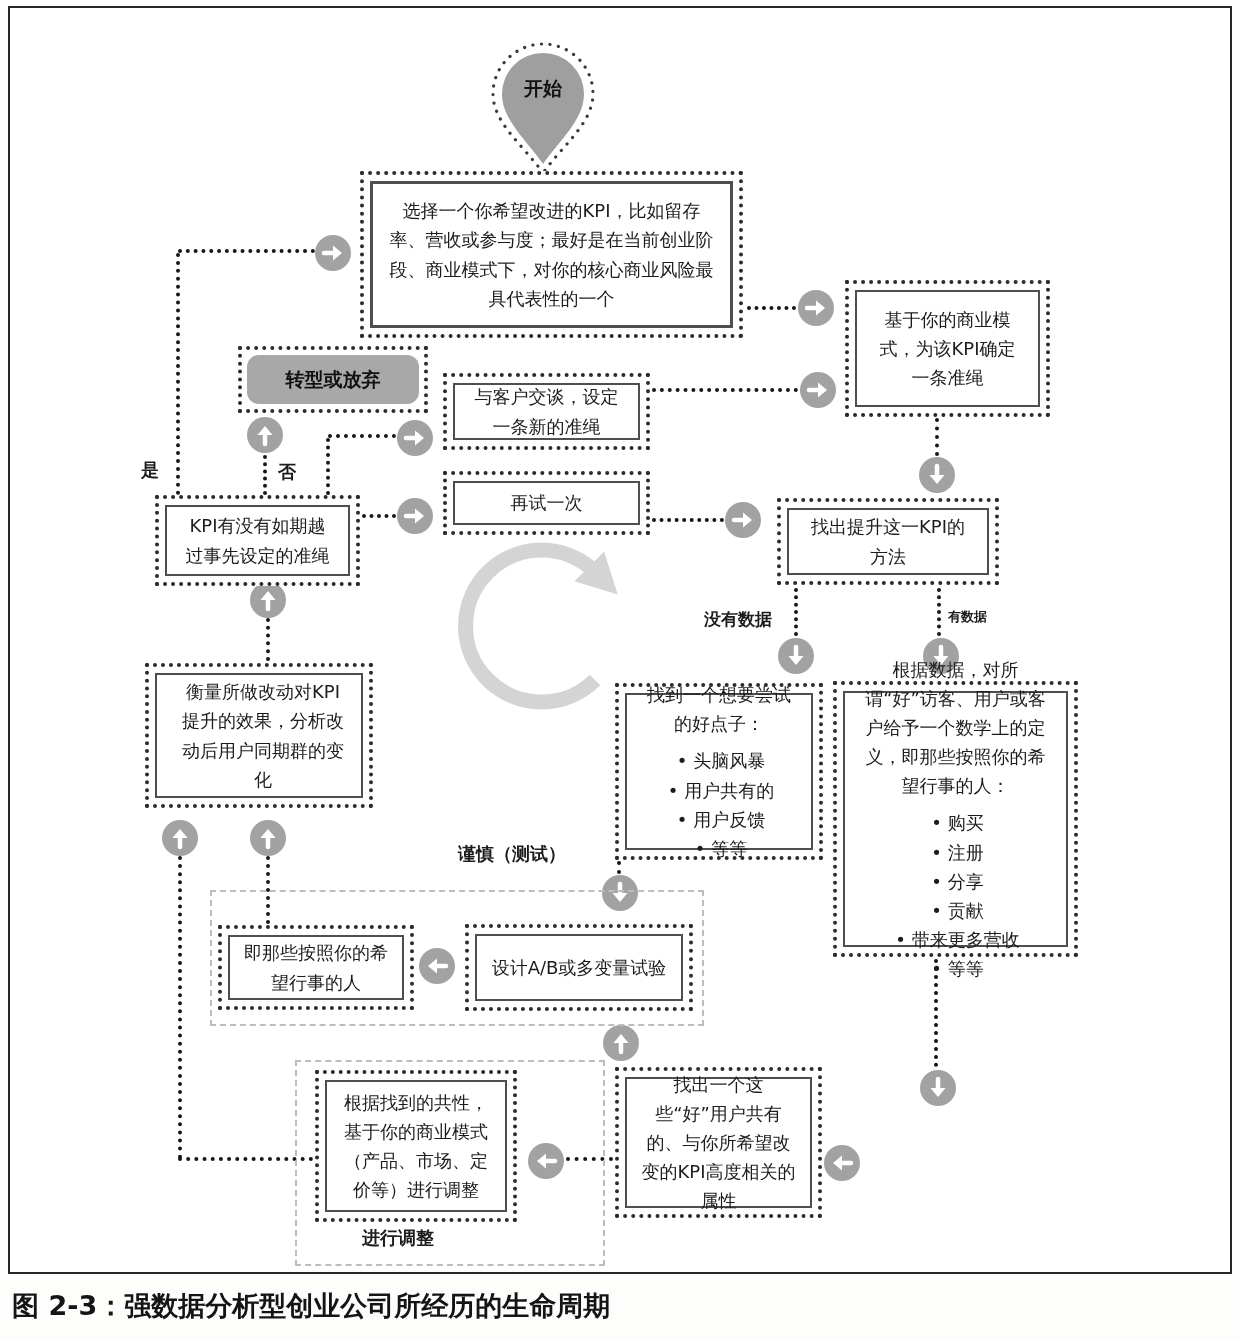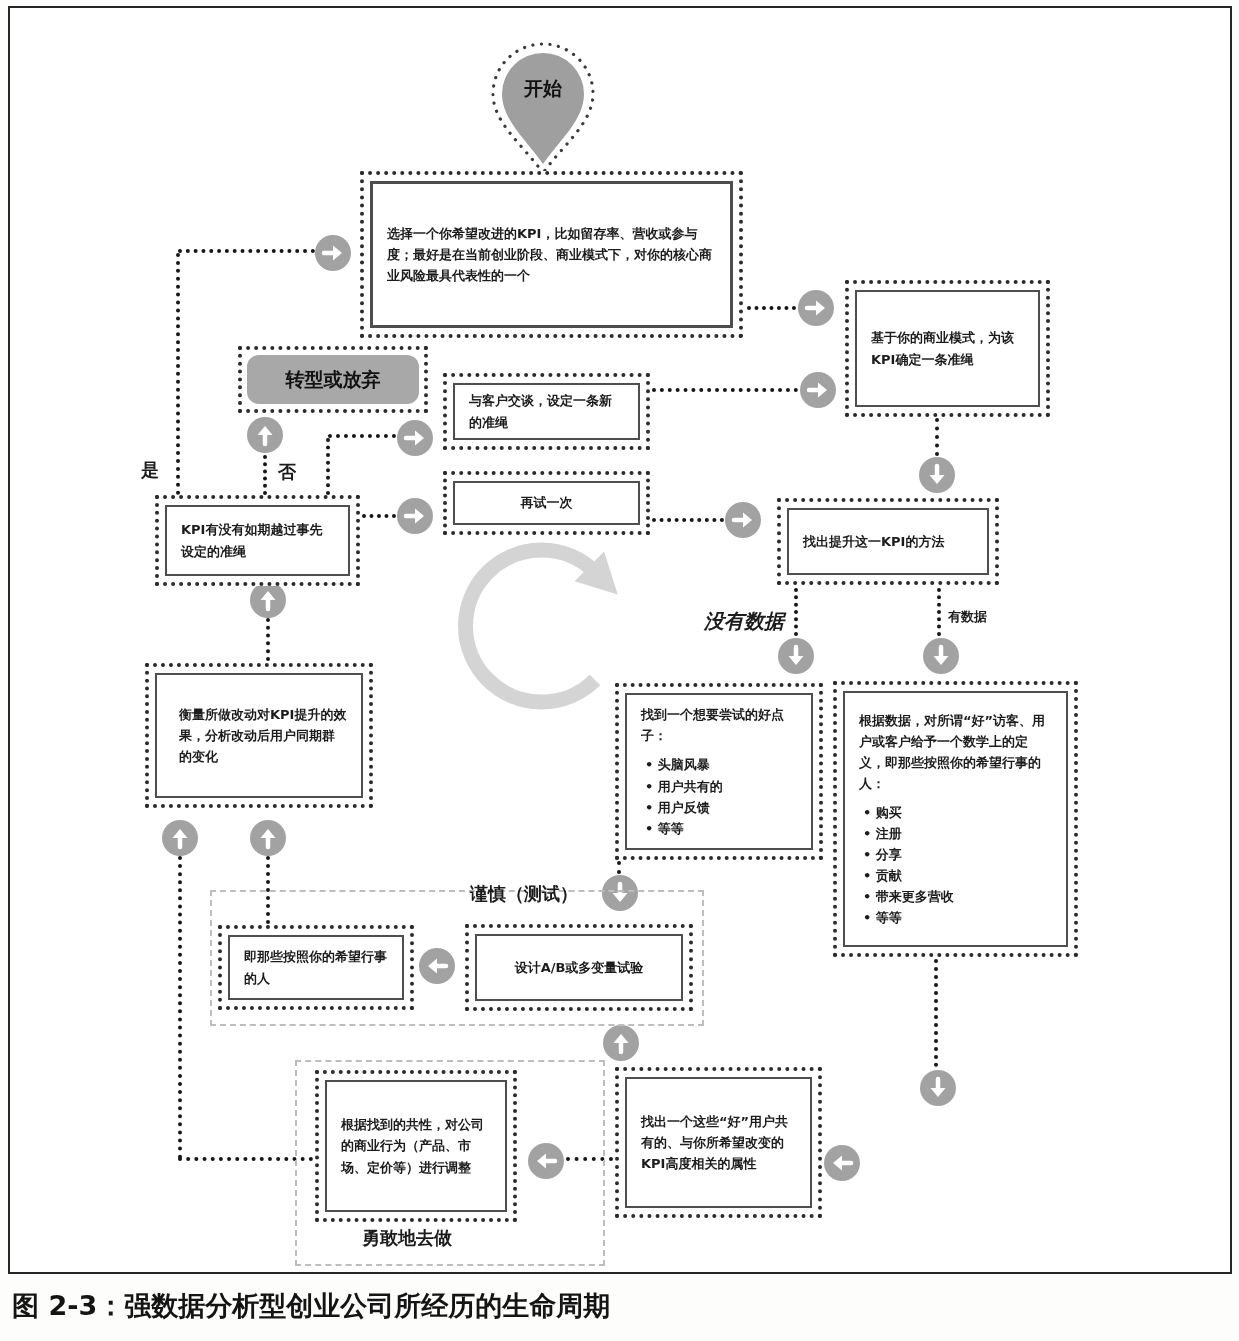--- a/index.html
+++ b/index.html
@@ -10,21 +10,21 @@
   }
   .frame{
     position:absolute;left:8px;top:6px;width:1220px;height:1264px;
     border:2px solid #262626;background:#ffffff;
   }
   
   .node{position:absolute;border:4px dotted #2b2b2b;padding:6px;background:#fff;box-sizing:border-box;}
   .node .inner{
     border:2px solid #4e4e4e;width:100%;height:100%;box-sizing:border-box;
     display:flex;flex-direction:column;justify-content:center;
-    font-weight:bold;font-size:13px;line-height:1.62;
+    font-weight:normal;font-size:18px;line-height:1.62;text-align:center;
   }
   .node .inner.big{border-width:3px;}
   .node .inner p{margin:0;padding:0 14px;}
   .node .inner .bullets{margin-top:8px;}
   .node .inner .bullets div{padding:0 14px 0 18px;}
   .center-text{text-align:center;}
   
   .dh{position:absolute;height:0;border-top:4px dotted #171717;}
   .dv{position:absolute;width:0;border-left:4px dotted #171717;}
   
@@ -205,23 +205,23 @@
       </svg>
     </div>
   <div class="ac left" style="left:518px;top:1135px;">
       <svg width="24" height="24" viewBox="0 0 24 24">
         <path d="M3,12 L14,12" stroke="#fff" stroke-width="4.5" stroke-linecap="round"></path>
         <path d="M12,4.5 L21,12 L12,19.5 Z" fill="#fff"></path>
       </svg>
     </div>
 
   <div class="group" style="left:200px;top:882px;width:494px;height:136px;"></div>
-  <div class="flabel" style="left:448px;top:874px;margin-left:12px;">谨慎（测试）</div>
+  <div class="flabel" style="left:448px;top:834px;">谨慎（测试）</div>
   <div class="group" style="left:285px;top:1052px;width:310px;height:206px;"></div>
-  <div class="flabel" style="left:352px;top:1218px;">勇敢地去做</div>
+  <div class="flabel" style="left:352px;top:1218px;">进行调整</div>
 
   <div class="node" style="left:350px;top:163px;width:383px;height:167px;">
     <div class="inner big">
         <p>选择一个你希望改进的KPI，比如留存率、营收或参与度；最好是在当前创业阶段、商业模式下，对你的核心商业风险最具代表性的一个</p>
       </div>
   </div>
 
   <div class="node" style="left:835px;top:272px;width:205px;height:137px;">
     <div class="inner">
         <p>基于你的商业模式，为该KPI确定一条准绳</p>
@@ -295,31 +295,31 @@
   </div>
 
   <div class="node" style="left:455px;top:916px;width:228px;height:87px;">
     <div class="inner center-text">
         <p>设计A/B或多变量试验</p>
       </div>
   </div>
 
   <div class="node" style="left:305px;top:1062px;width:202px;height:152px;">
     <div class="inner">
-        <p>根据找到的共性，对公司的商业行为（产品、市场、定价等）进行调整</p>
+        <p>根据找到的共性，基于你的商业模式（产品、市场、定价等）进行调整</p>
       </div>
   </div>
 
   <div class="node" style="left:605px;top:1059px;width:207px;height:151px;">
     <div class="inner">
         <p>找出一个这些“好”用户共有的、与你所希望改变的KPI高度相关的属性</p>
       </div>
   </div>
 
 
   <div class="flabel" style="left:131px;top:450px;">是</div>
   <div class="flabel" style="left:268px;top:452px;">否</div>
-  <div class="flabel" style="left:694px;top:600px;font-size:20px;font-style:italic;">没有数据</div>
+  <div class="flabel" style="left:694px;top:600px;font-size:17px;">没有数据</div>
   <div class="flabel" style="left:938px;top:600px;font-size:13px;">有数据</div>
 
 </div>
 
 <div class="caption">图 2-3：强数据分析型创业公司所经历的生命周期</div>
 
 </body></html>

